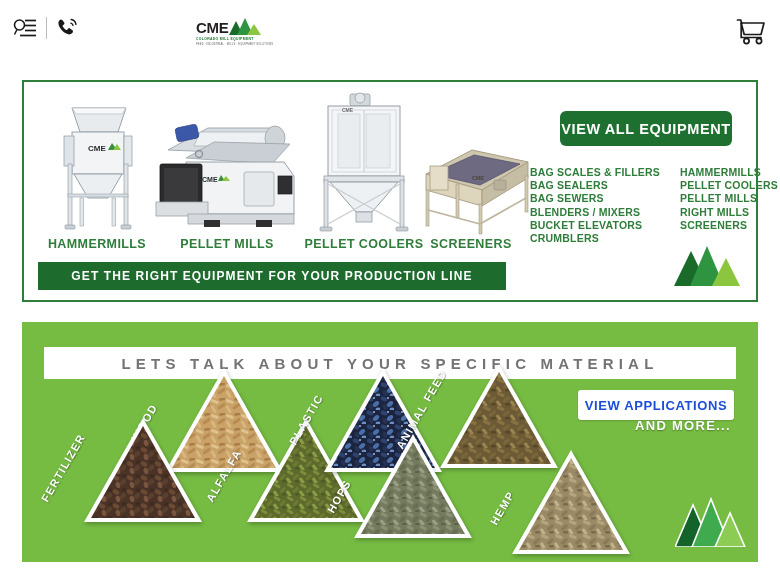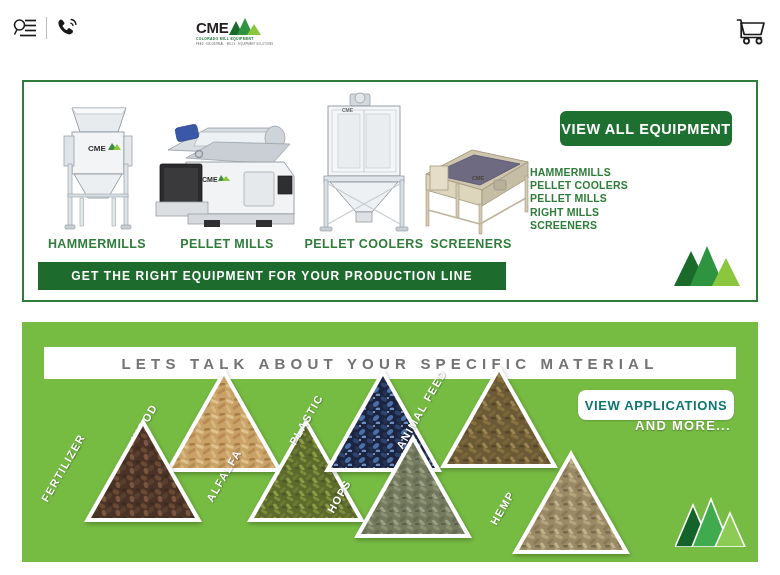--- a/index.html
+++ b/index.html
@@ -127,22 +127,22 @@
     font-weight: bold; color: #ffffff;
     letter-spacing: 1.3px; white-space: nowrap;
     text-shadow: 0 1px 1.5px rgba(0,0,0,.45);
     transform-origin: left center;
     font-size: 11px;
   }
 
   .view-apps-btn {
     position: absolute; left: 556px; top: 68px;
     width: 156px; height: 30px;
-    background: #ffffff; border-radius: 8px; border: none;
-    color: #0f766e;
+    background: #ffffff; border-radius: 3px; border: none;
+    color: #1d4ed8;
     font-family: "Liberation Sans Narrow", "Liberation Sans", sans-serif;
     font-weight: bold; font-size: 13px; letter-spacing: 0.6px;
     display: flex; align-items: center; justify-content: center;
     cursor: pointer;
     box-shadow: 0 1px 2px rgba(0,0,0,.18);
   }
   .and-more {
     position: absolute; left: 613px; top: 96px;
     font-family: "Liberation Sans Narrow", "Liberation Sans", sans-serif;
     font-weight: bold; font-size: 13px; letter-spacing: 1.3px;
@@ -296,20 +296,28 @@
       <line x1="64" y1="84" x2="110" y2="58" stroke="#bdb49c" stroke-width="1.6"></line>
       <rect x="78" y="40" width="12" height="10" rx="2" fill="#b9b09a" stroke="#9a9180" stroke-width=".7"></rect>
     </svg>
   </div>
   <div class="machine-label" style="left:382px; top:155px; width:130px;">SCREENERS</div>
 
   <button class="view-all-btn">VIEW ALL EQUIPMENT</button>
 
   <div class="equip-lists">
     <div class="equip-col">
+      <span class="equip-item">BAG SCALES &amp; FILLERS</span>
+      <span class="equip-item">BAG SEALERS</span>
+      <span class="equip-item">BAG SEWERS</span>
+      <span class="equip-item">BLENDERS / MIXERS</span>
+      <span class="equip-item">BUCKET ELEVATORS</span>
+      <span class="equip-item">CRUMBLERS</span>
+    </div>
+    <div class="equip-col">
       <span class="equip-item">HAMMERMILLS</span>
       <span class="equip-item">PELLET COOLERS</span>
       <span class="equip-item">PELLET MILLS</span>
       <span class="equip-item">RIGHT MILLS</span>
       <span class="equip-item">SCREENERS</span>
     </div>
   </div>
 
   <div class="mountain-mark" style="left:650px; top:162px;">
     <svg width="70" height="42" viewBox="0 0 70 42">

